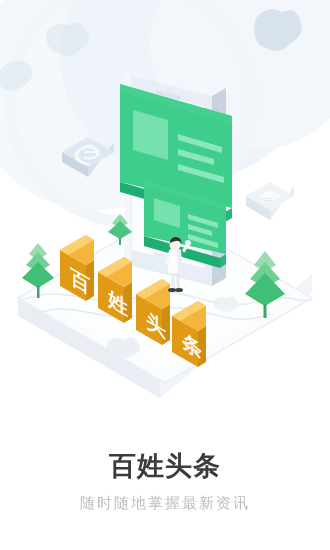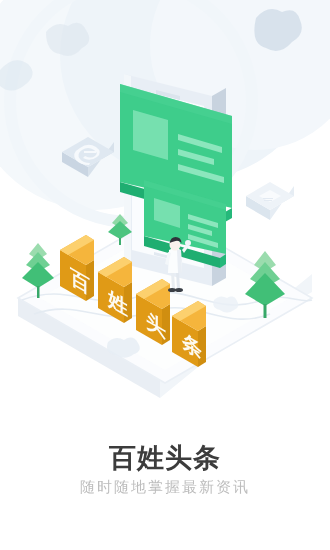--- a/index.html
+++ b/index.html
@@ -51,21 +51,21 @@
     top: 438px;
     width: 330px;
     text-align: center;
   }
   .app-title {
     font-size: 27px;
     font-weight: bold;
     color: #3c3c3c;
     letter-spacing: 1px;
     line-height: 1.2;
-    margin: 4px;
+    margin: 12px;
   }
   .app-sub {
     margin: 4px 0 0 0;
     font-size: 15px;
     color: #bdbdbd;
     letter-spacing: 2px;
     line-height: 1.2;
   }
 </style>
 </head>

